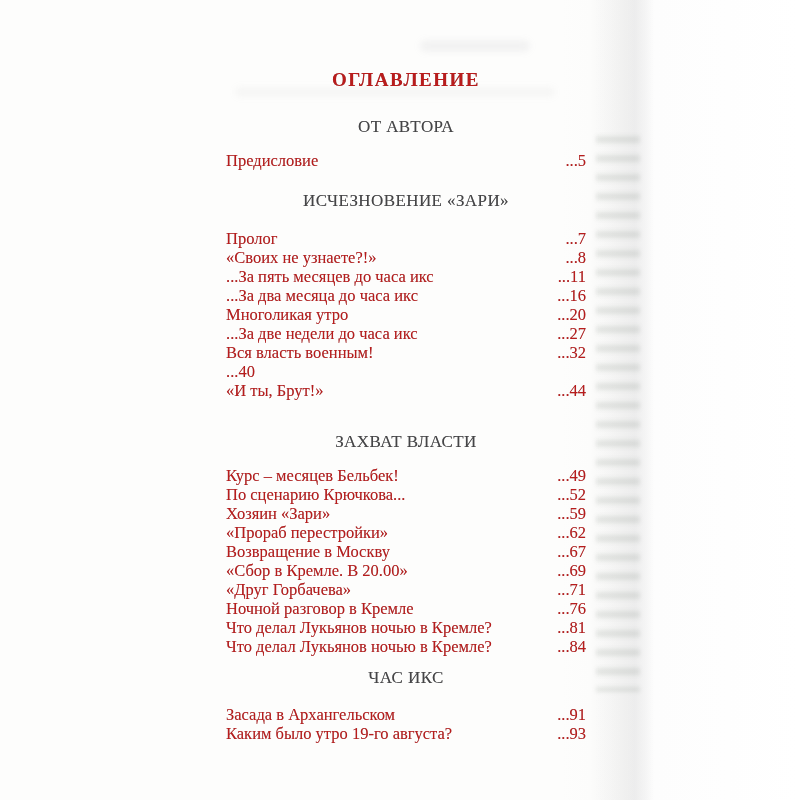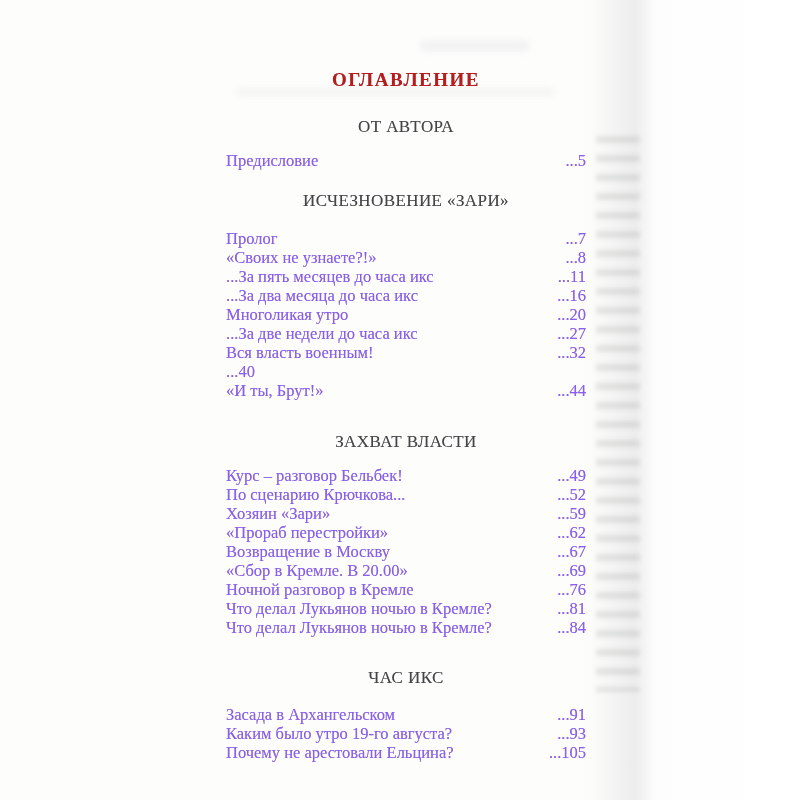--- a/index.html
+++ b/index.html
@@ -107,21 +107,21 @@
   .sec-2 .heading { margin-bottom: 14px; }
   .sec-3 .heading { margin-bottom: 17px; }
   .row {
     display: flex;
     justify-content: space-between;
     align-items: flex-end;
     height: 19px;
     line-height: 19px;
     font-size: 16.5px;
     white-space: nowrap;
-    color: #8b5cf6;
+    color: #b91c1c;
     text-shadow: 0 0 0.6px rgba(69,69,72,0.4);
   }
   .row-title { text-align: left; }
   .row-page { text-align: right; }
 </style>
 </head>
 <body>
 
 <div class="page-surface"></div>
 <div class="smudge-top"></div>
@@ -173,21 +173,21 @@
         <span class="row-page">...40</span>
       </div>
       <div class="row">
         <span class="row-title">«И ты, Брут!»</span>
         <span class="row-page">...44</span>
       </div>
     </div>
     <div class="toc-section sec-2">
       <div class="heading">ЗАХВАТ ВЛАСТИ</div>
       <div class="row">
-        <span class="row-title">Курс – разговор Бельбек!</span>
+        <span class="row-title">Курс – месяцев Бельбек!</span>
         <span class="row-page">...49</span>
       </div>
       <div class="row">
         <span class="row-title">По сценарию Крючкова...</span>
         <span class="row-page">...52</span>
       </div>
       <div class="row">
         <span class="row-title">Хозяин «Зари»</span>
         <span class="row-page">...59</span>
       </div>
@@ -197,20 +197,24 @@
       </div>
       <div class="row">
         <span class="row-title">Возвращение в Москву</span>
         <span class="row-page">...67</span>
       </div>
       <div class="row">
         <span class="row-title">«Сбор в Кремле. В 20.00»</span>
         <span class="row-page">...69</span>
       </div>
       <div class="row">
+        <span class="row-title">«Друг Горбачева»</span>
+        <span class="row-page">...71</span>
+      </div>
+      <div class="row">
         <span class="row-title">Ночной разговор в Кремле</span>
         <span class="row-page">...76</span>
       </div>
       <div class="row">
         <span class="row-title">Что делал Лукьянов ночью в Кремле?</span>
         <span class="row-page">...81</span>
       </div>
       <div class="row">
         <span class="row-title">Что делал Лукьянов ночью в Кремле?</span>
         <span class="row-page">...84</span>
@@ -219,18 +223,14 @@
     <div class="toc-section sec-3">
       <div class="heading">ЧАС ИКС</div>
       <div class="row">
         <span class="row-title">Засада в Архангельском</span>
         <span class="row-page">...91</span>
       </div>
       <div class="row">
         <span class="row-title">Каким было утро 19-го августа?</span>
         <span class="row-page">...93</span>
       </div>
-      <div class="row">
-        <span class="row-title">Почему не арестовали Ельцина?</span>
-        <span class="row-page">...105</span>
-      </div>
     </div>
   </div>
 
 </body></html>

